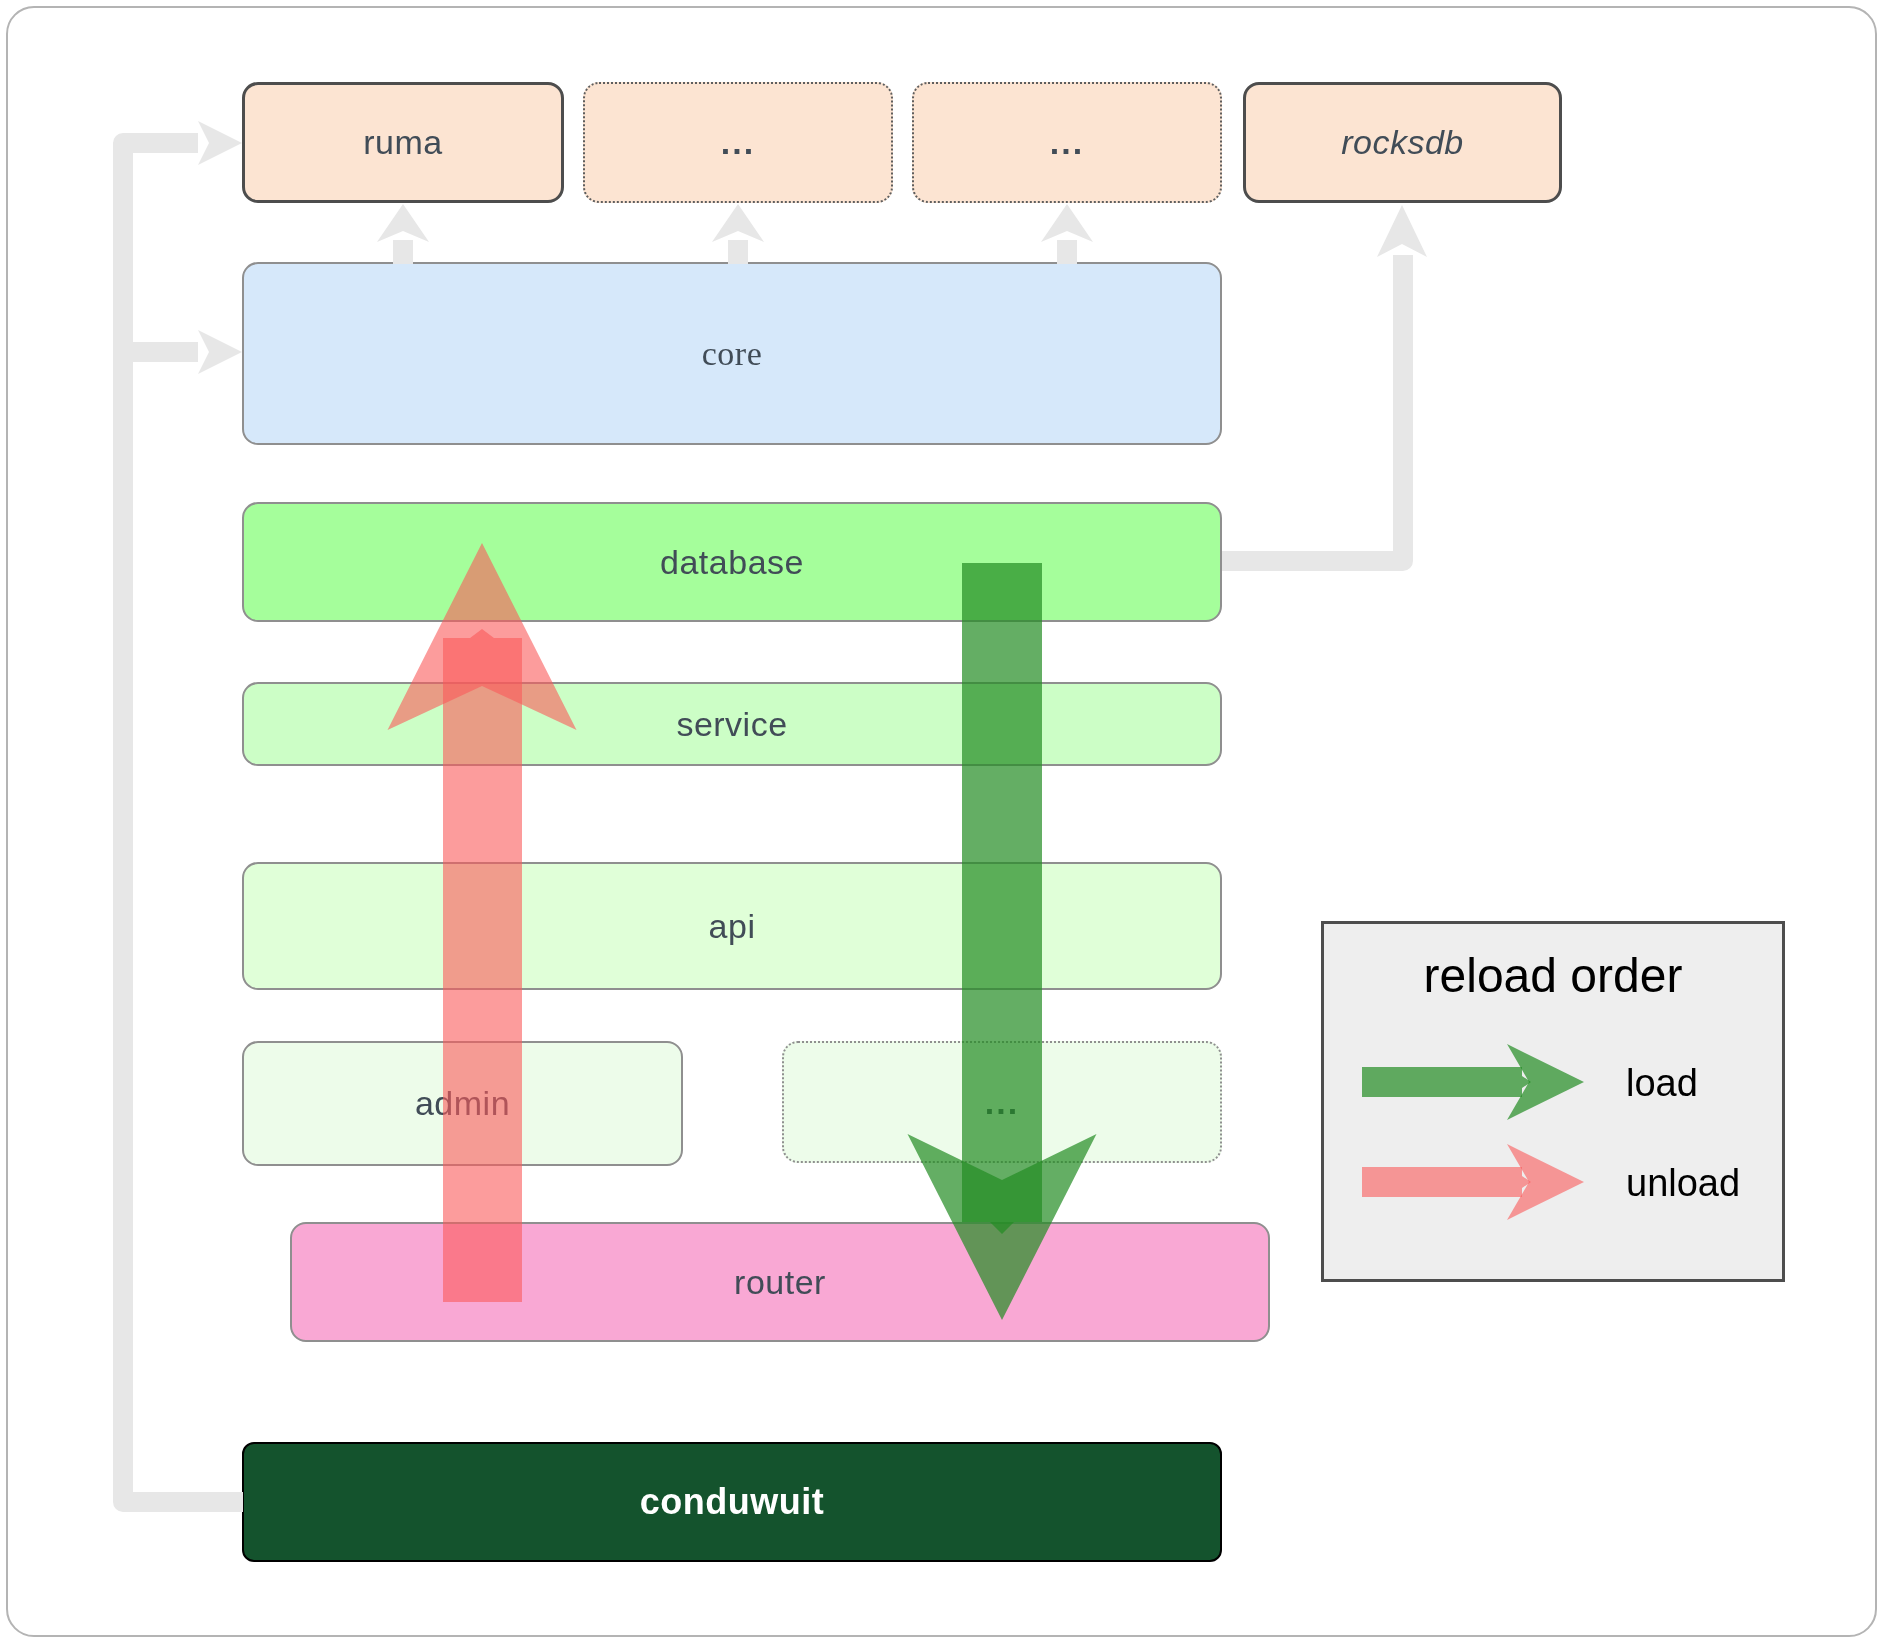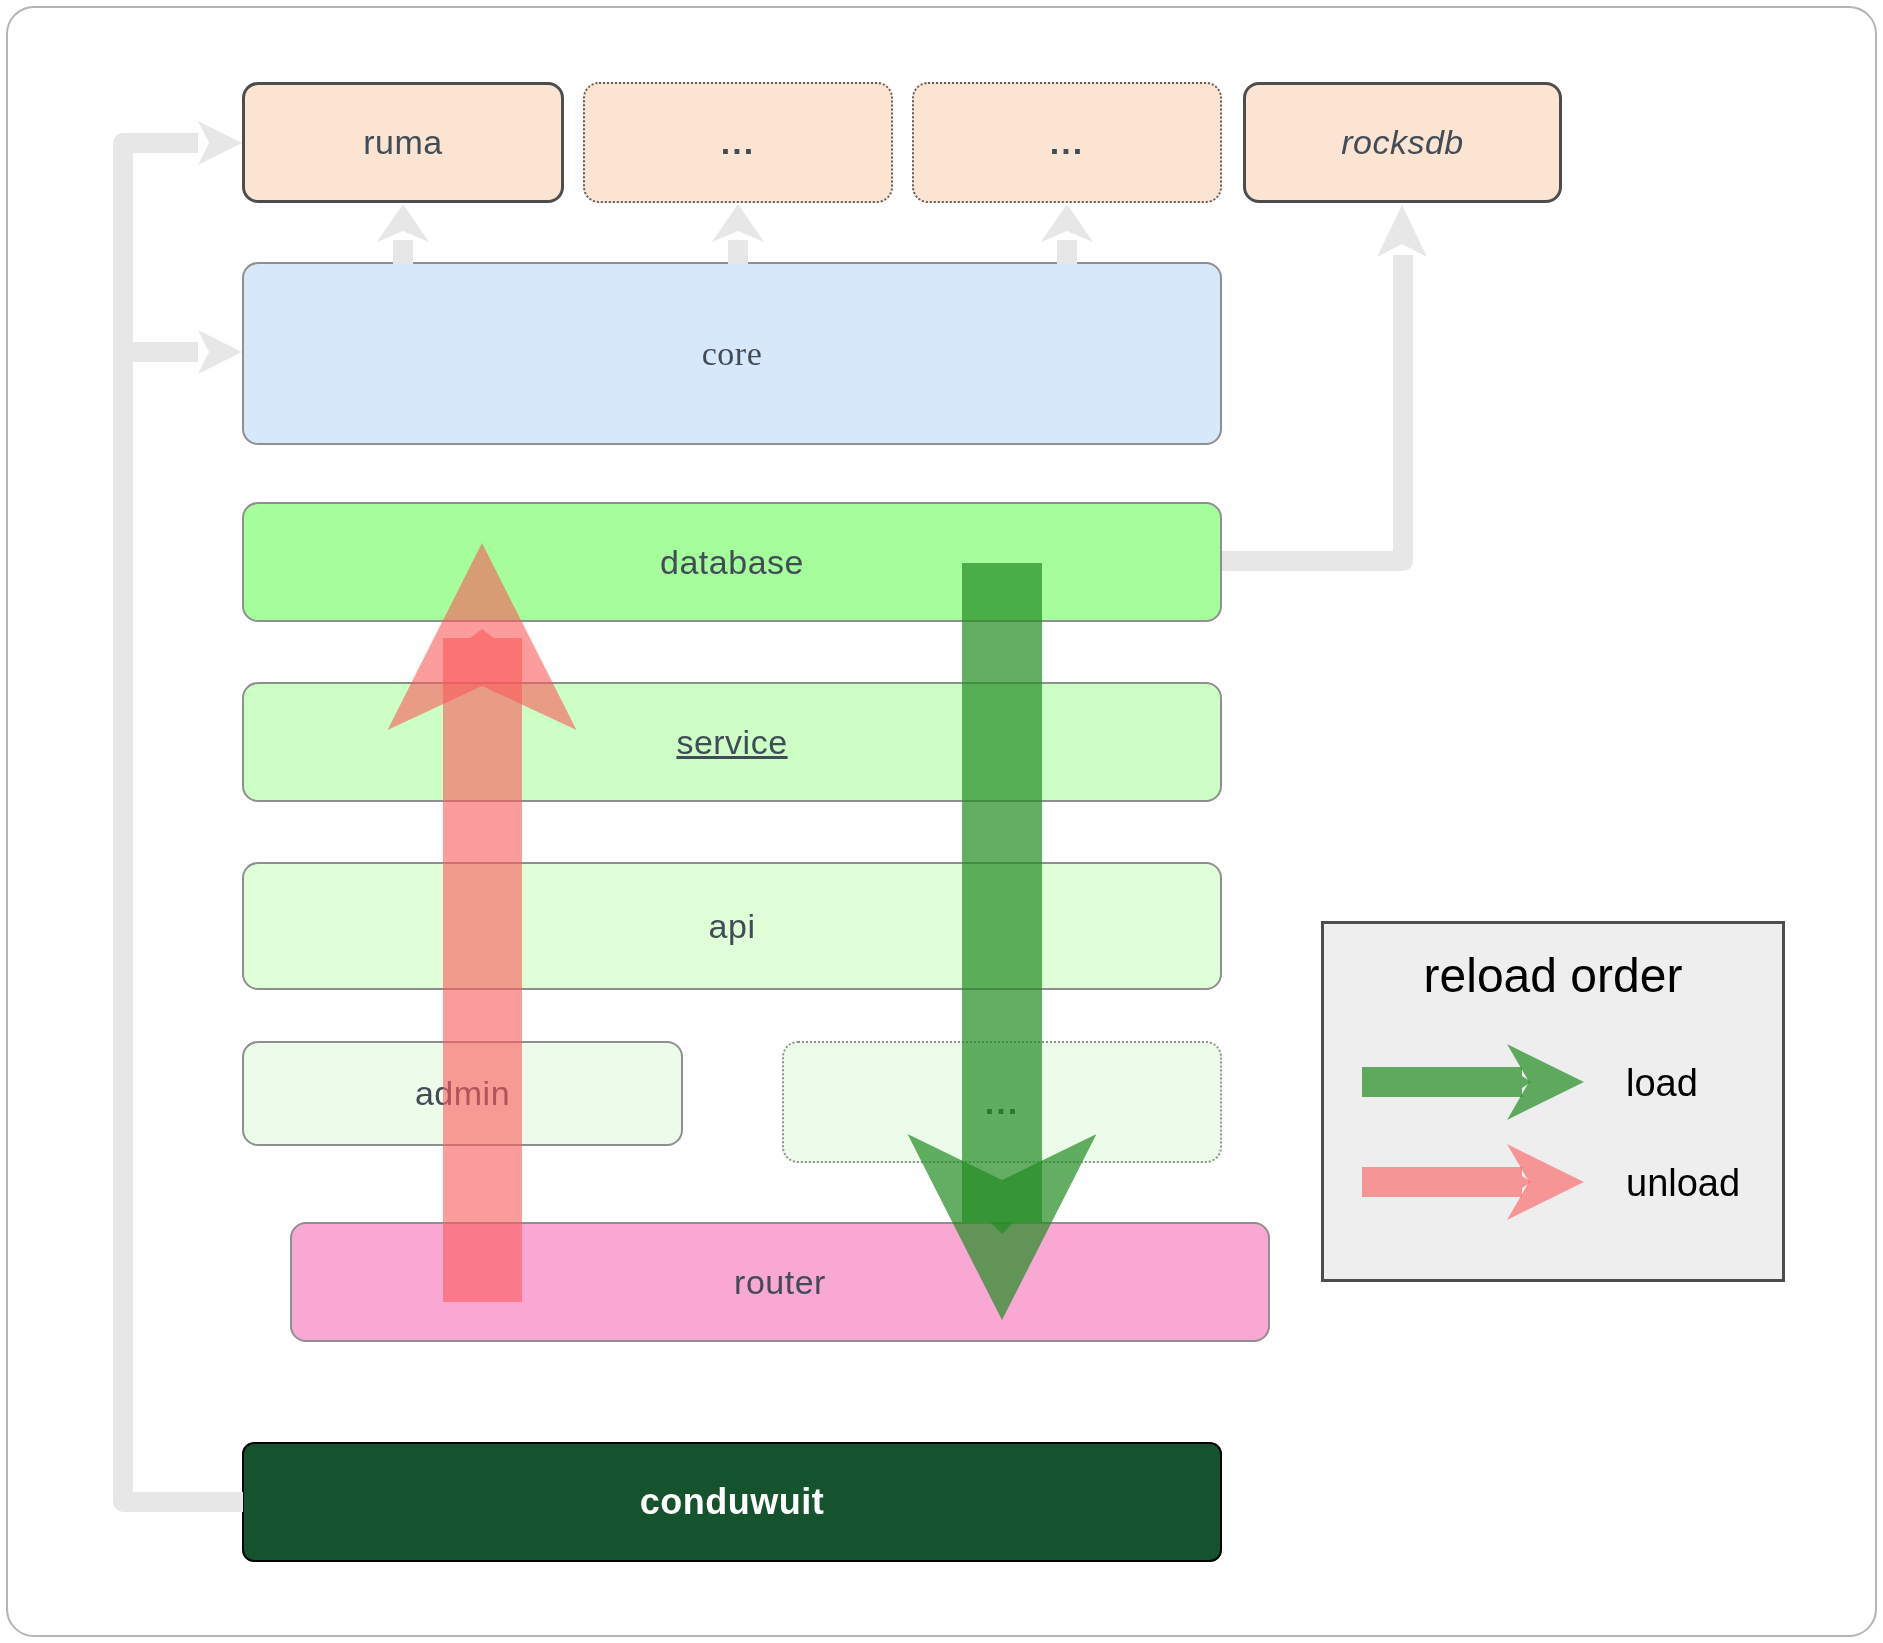--- a/index.html
+++ b/index.html
@@ -19,23 +19,23 @@
   .green3{background:#e0ffd8;}
   .green4{background:#edfcea;}
   .white{background:#f9a8d4;margin-left:48px;}
   .dots{font-weight:bold;letter-spacing:2px;}
   #box-ruma   {left:242px;top:82px;width:322px;height:121px;}
   #box-etc1   {left:583px;top:82px;width:310px;height:121px;}
   #box-etc2   {left:912px;top:82px;width:310px;height:121px;}
   #box-rocksdb{left:1243px;top:82px;width:319px;height:121px;font-style:italic;}
   #box-core     {left:242px;top:262px;width:980px;height:183px;}
   #box-database {left:242px;top:502px;width:980px;height:120px;}
-  #box-service  {left:242px;top:682px;width:980px;height:120px;text-decoration:underline;}
+  #box-service  {left:242px;top:682px;width:980px;height:84px;}
   #box-api      {left:242px;top:862px;width:980px;height:128px;}
-  #box-admin    {left:242px;top:1041px;width:441px;height:105px;}
+  #box-admin    {left:242px;top:1041px;width:441px;height:125px;}
   #box-admin-etc{left:782px;top:1041px;width:440px;height:122px;}
   #box-router   {left:242px;top:1222px;width:980px;height:120px;}
   #box-conduwuit{left:242px;top:1442px;width:980px;height:120px;border:2px solid #000;border-radius:12px;
                  background:#14532d;color:#ffffff;font-weight:bold;font-size:36px;}
   #legend{position:absolute;left:1321px;top:921px;width:464px;height:361px;background:#eeeeee;
           border:3px solid #4d4d4d;box-sizing:border-box;}
   #legend-title{position:absolute;left:0;top:24px;width:100%;text-align:center;font-size:48px;color:#000;}
   .legend-label{position:absolute;font-size:38px;color:#000;}
   #legend-load-label{left:302px;top:138px;}
   #legend-unload-label{left:302px;top:238px;}

